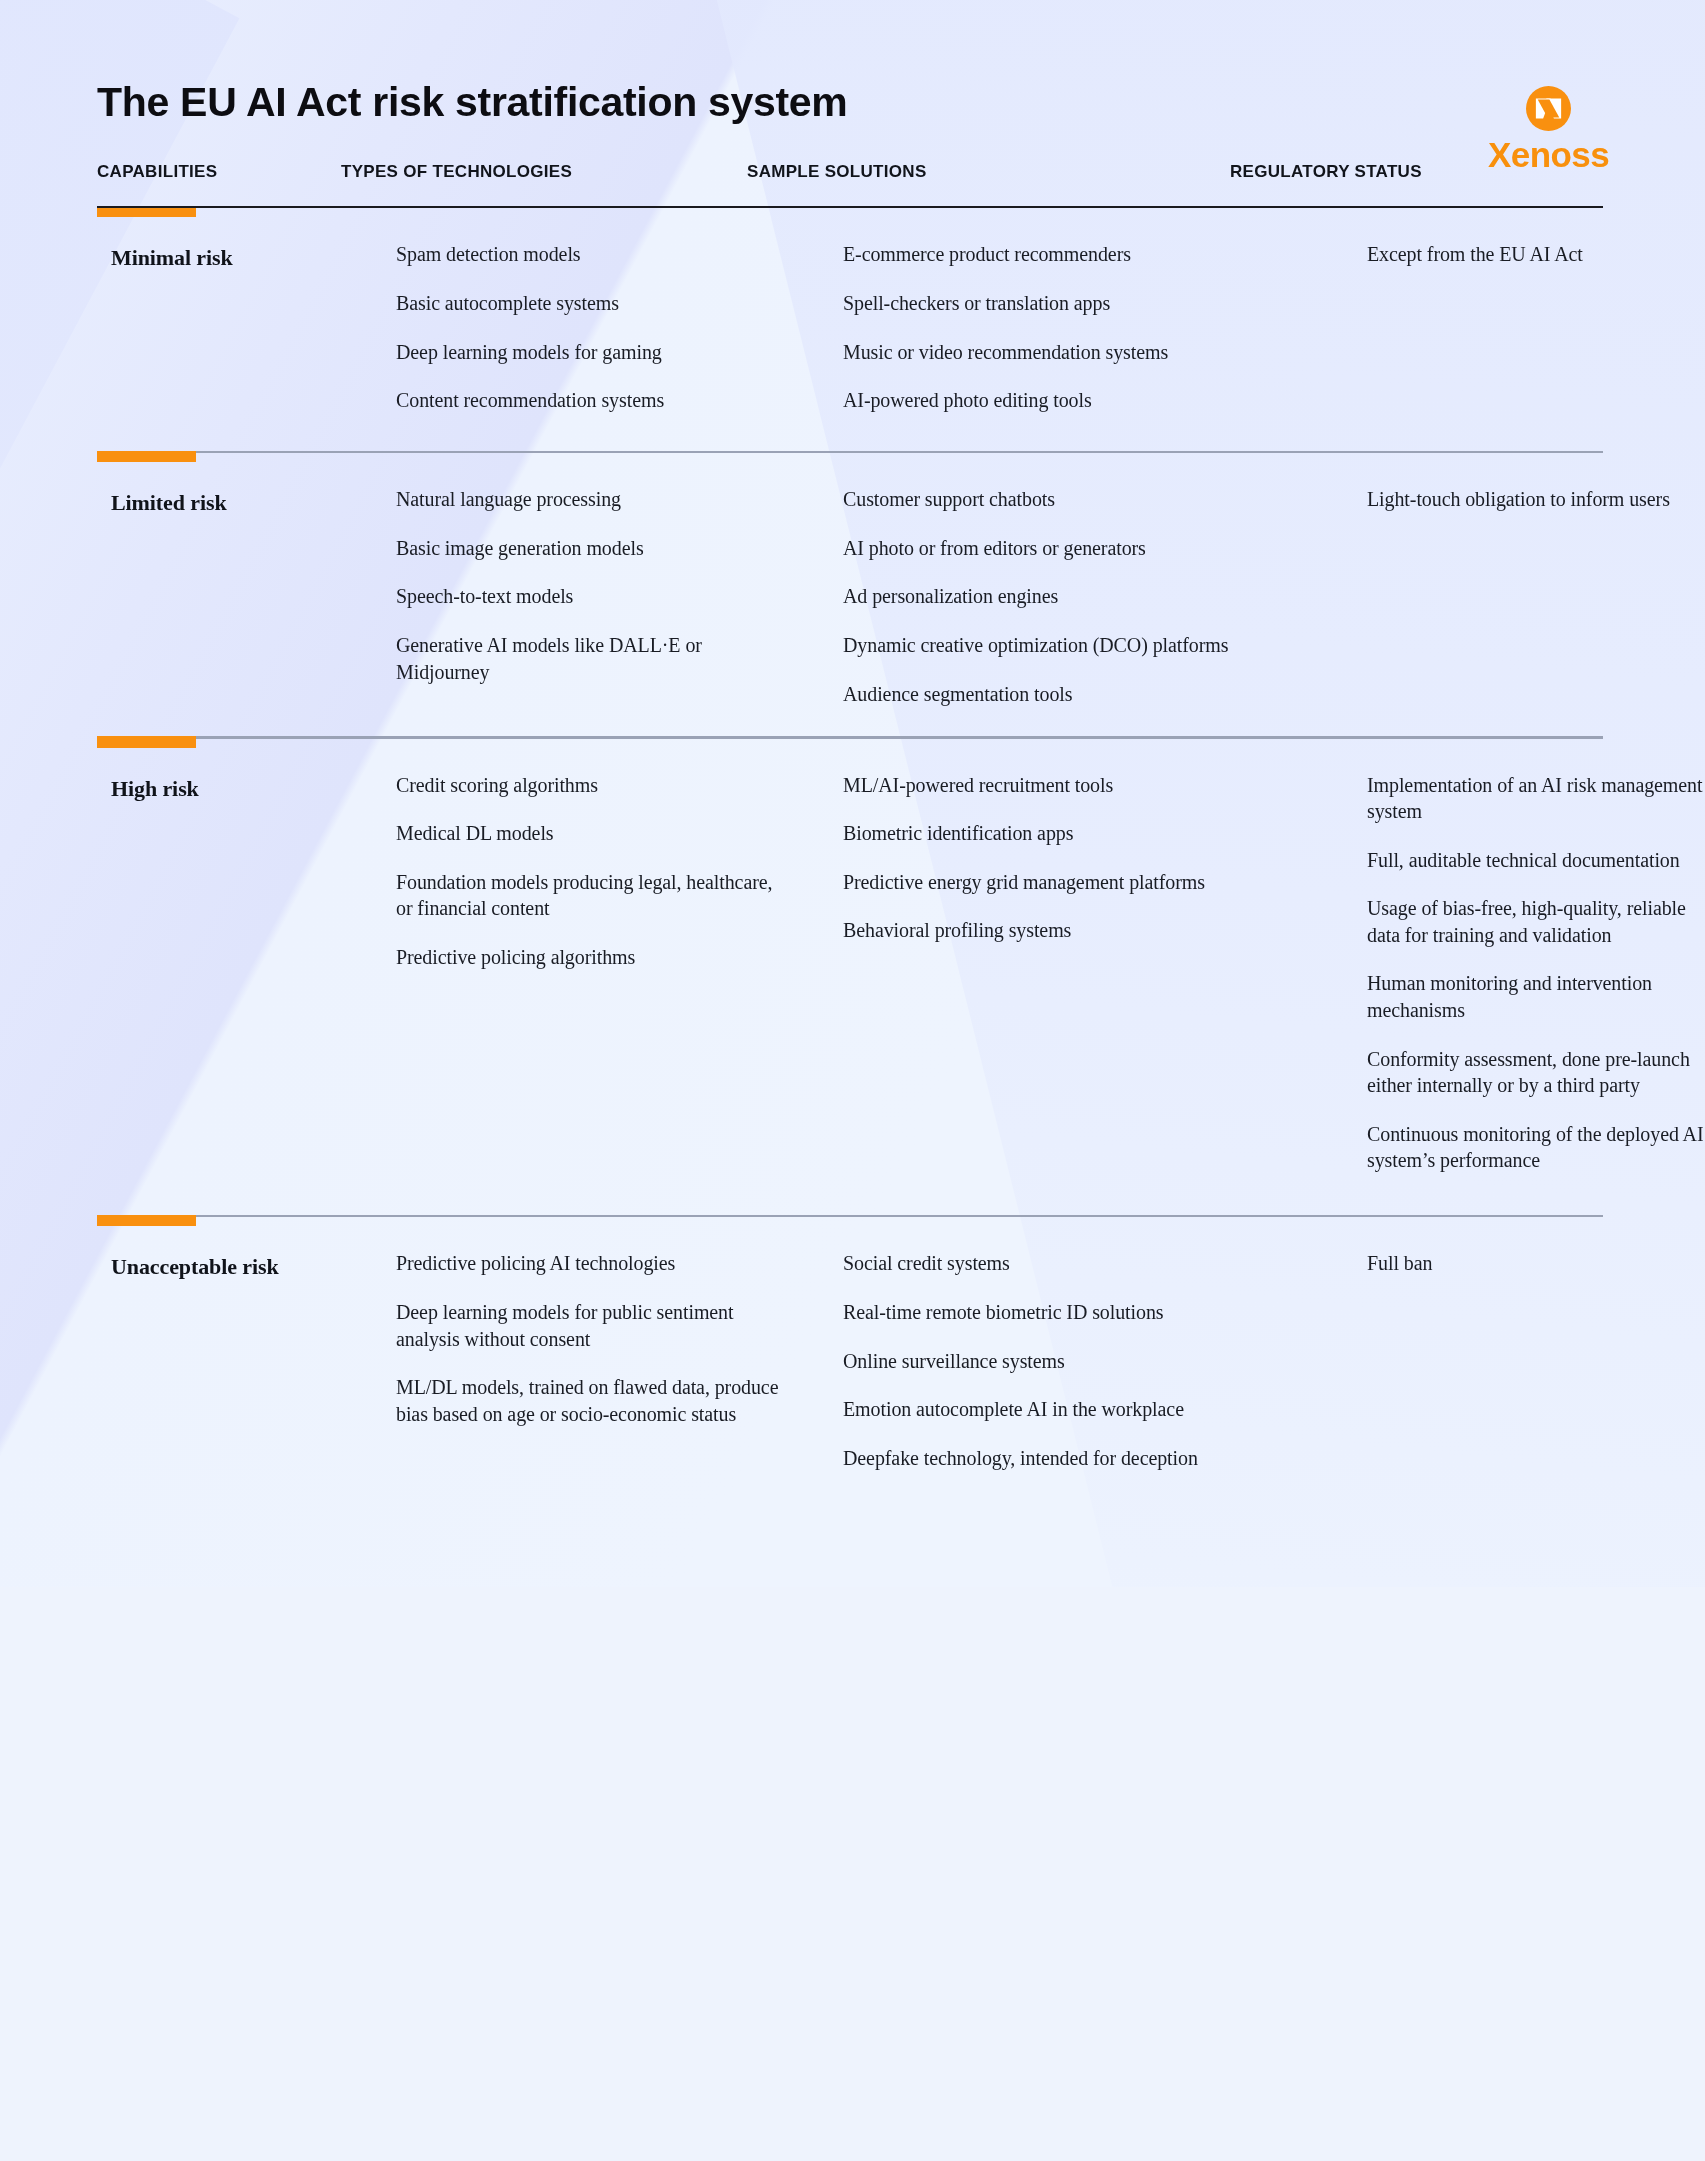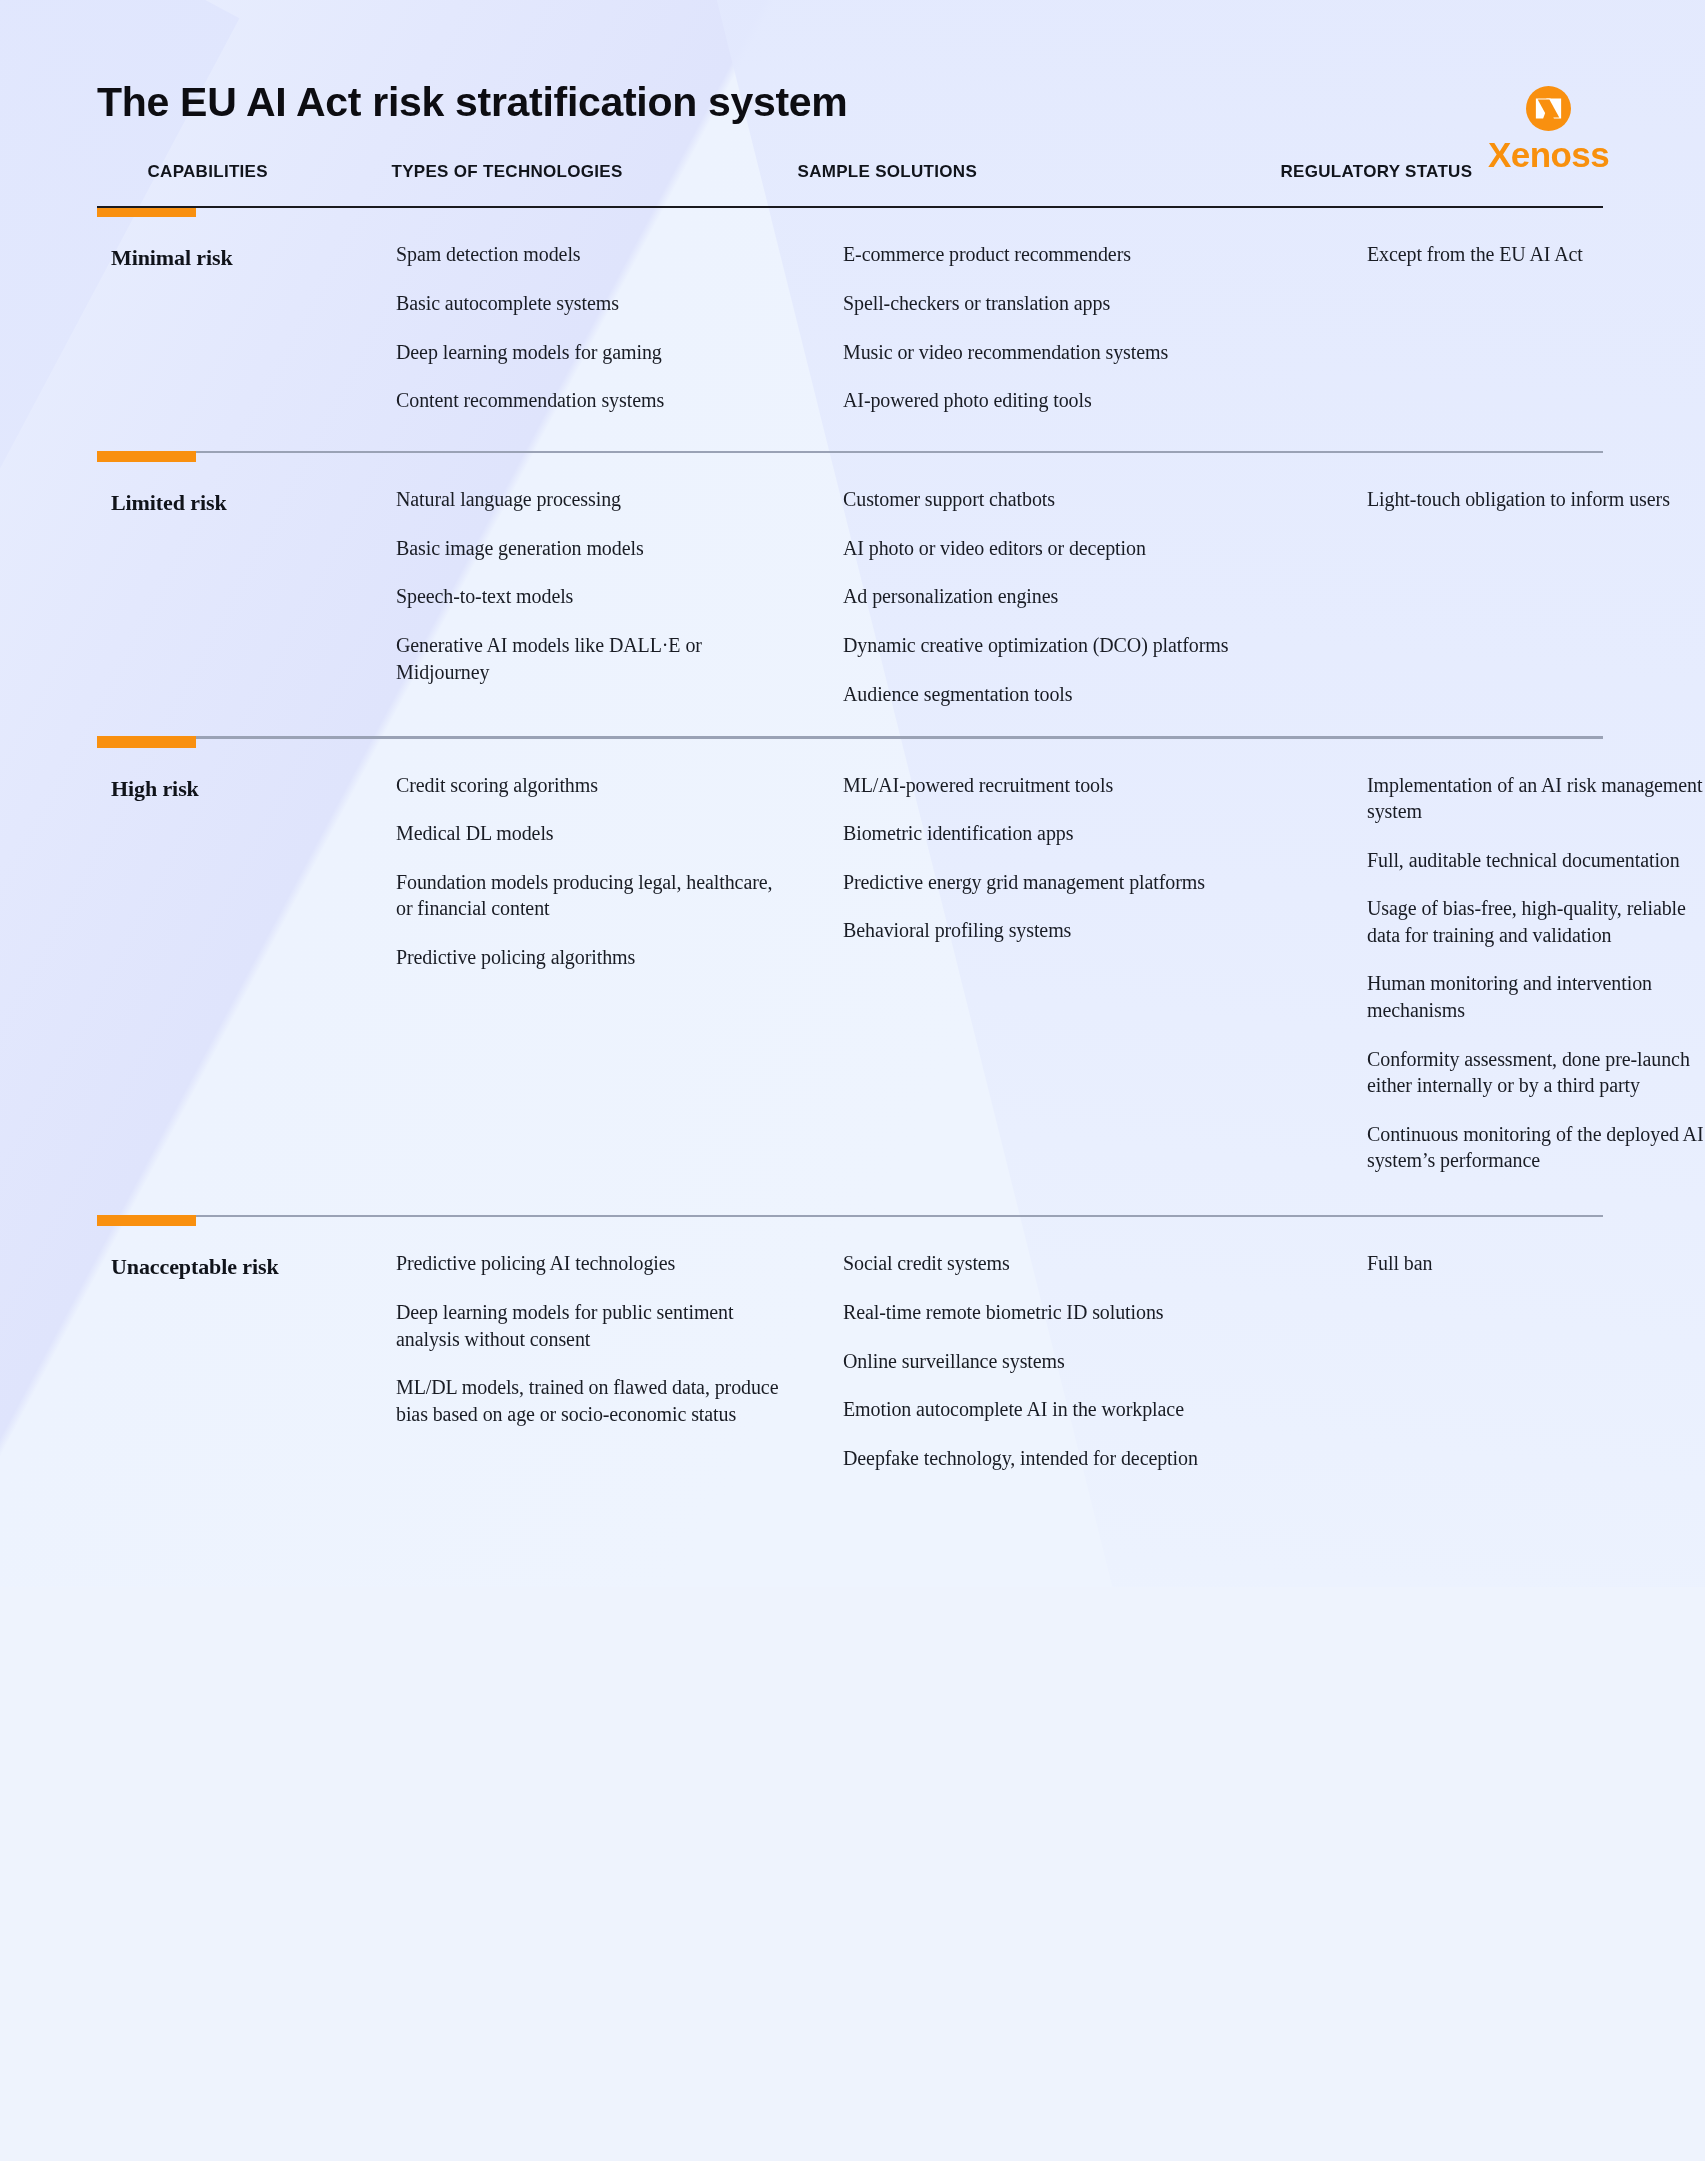--- a/index.html
+++ b/index.html
@@ -98,21 +98,20 @@
   
   .table {
     position: relative;
     margin: 0;
   }
   .colhead-row {
     position: relative;
     display: flex;
     padding-left: 97px;
     height: 44px;
-    justify-content: center;
   }
   .colhead {
     font-size: 17px;
     font-weight: bold;
     color: #11141b;
     letter-spacing: 0.3px;
     white-space: nowrap;
   }
 
   .c1 { width: 244px; flex: none; }
@@ -239,21 +238,21 @@
           <div class="risk-label">Limited risk</div>
         </div>
         <div class="cell c2 cell-items">
           <div class="item">Natural language processing</div>
           <div class="item">Basic image generation models</div>
           <div class="item">Speech-to-text models</div>
           <div class="item">Generative AI models like DALL·E or Midjourney</div>
         </div>
         <div class="cell c3 cell-items">
           <div class="item">Customer support chatbots</div>
-          <div class="item">AI photo or video editors or deception</div>
+          <div class="item">AI photo or from editors or generators</div>
           <div class="item">Ad personalization engines</div>
           <div class="item">Dynamic creative optimization (DCO) platforms</div>
           <div class="item">Audience segmentation tools</div>
         </div>
         <div class="cell c4 cell-items">
           <div class="item">Light-touch obligation to inform users</div>
         </div>
       </div>
 
       <div class="rule thin" style="margin-top:29px;">

